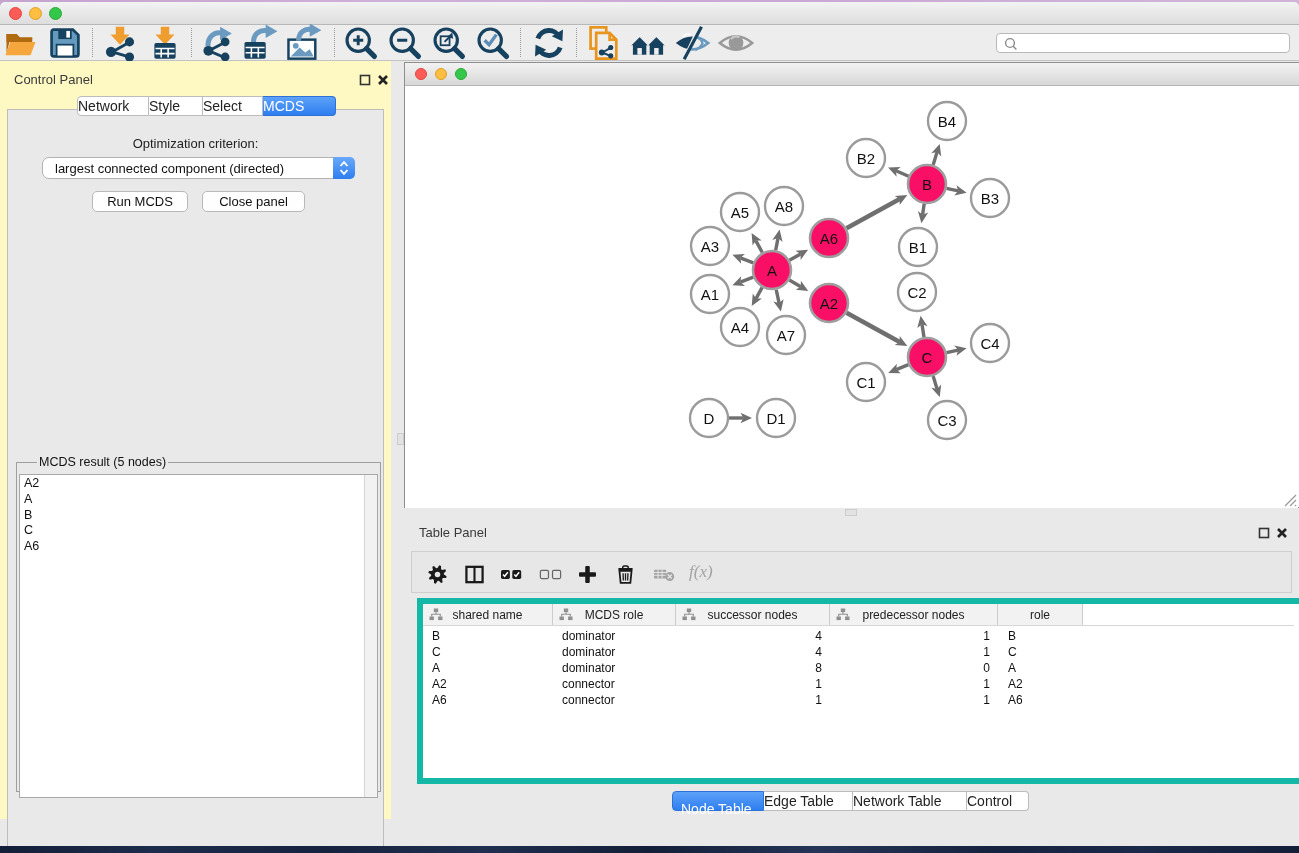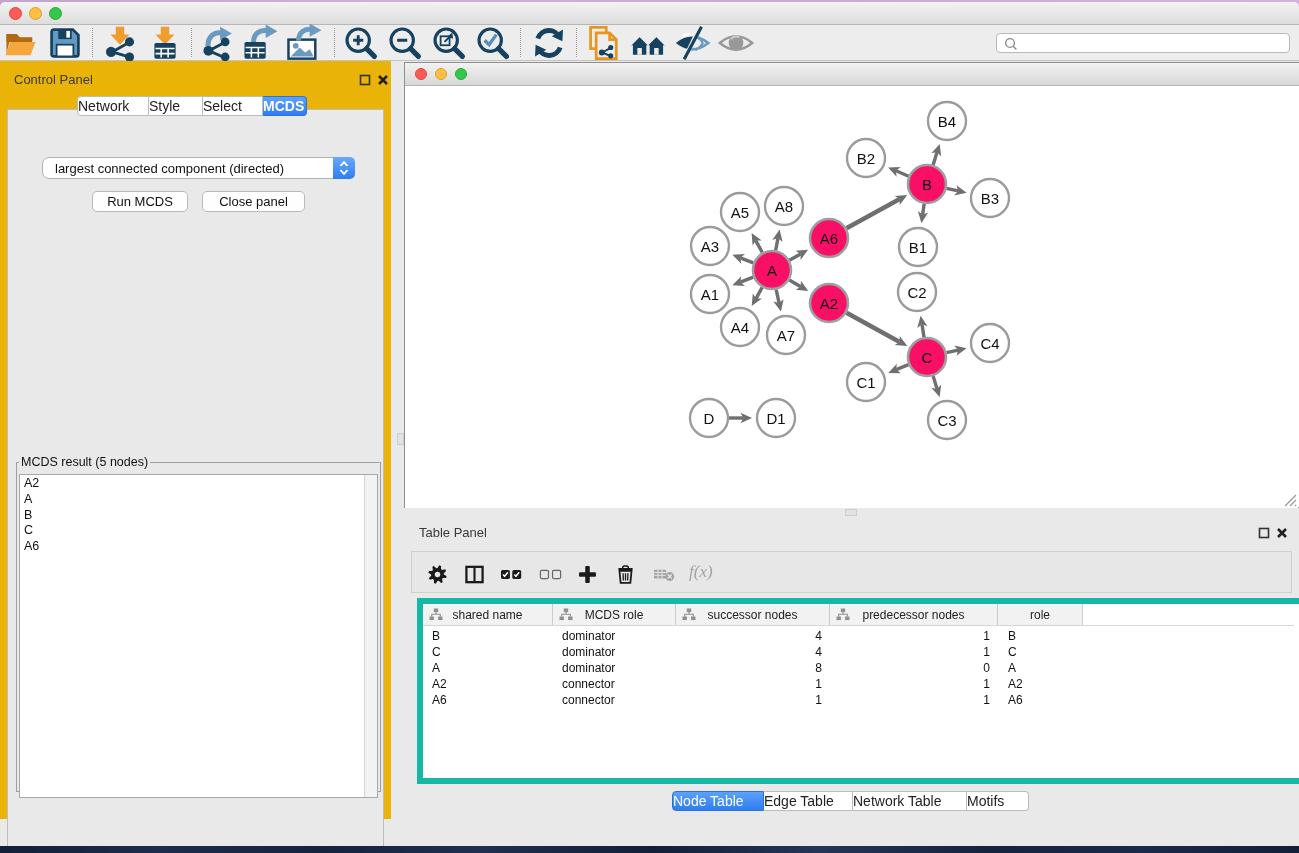--- a/index.html
+++ b/index.html
@@ -22,21 +22,21 @@
 #toolbar { position:absolute; left:0; top:23px; width:1299px; height:36px;
   background:#ededed; border-bottom:1px solid #c3c3c3; }
 .tbsep { position:absolute; top:3px; height:29px; width:0;
   border-left:1px dotted #9a9a9a; }
 .tbi { position:absolute; top:-1px; width:38px; height:38px; margin-left:-2px; }
 .tbi svg { width:38px; height:38px; }
 #searchbox { position:absolute; left:996px; top:8px; width:294px; height:20px;
   background:#fff; border:1px solid #b9b9b9; border-radius:4px; }
 #statusbar { position:absolute; left:0; top:817px; width:1299px; height:24px;
   background:#ececec; border-top:1px solid #cfcfcf; }
-#cpanel { position:absolute; left:0; top:59px; width:391px; height:758px; background:#eab308; }
+#cpanel { position:absolute; left:0; top:59px; width:391px; height:758px; background:#fef9c3; }
 .paneltitle { font-size:13px; color:#3a3a3a; }
 .tabrow { position:absolute; display:flex; height:20px; }
 .tab { height:20px; line-height:19px; font-size:14px; color:#222; text-align:left;
   background:#fff; border:1px solid #bcbcbc; border-left:none; padding:0 12px; }
 .tab.first { border-left:1px solid #bcbcbc; border-radius:4px 0 0 4px; }
 .tab.last { border-radius:0 4px 4px 0; }
 .tab.sel { background:linear-gradient(#5da2f9,#2e7ef0); color:#fff; border-color:#2e72d9; }
 #memorybtn { position:absolute; left:1209px; top:3px; width:85px; height:21px;
   background:#fdfdfd; border:1px solid #ababab; border-radius:4px;
   font-size:11px; color:#222; text-align:center; line-height:19px; }
@@ -240,35 +240,36 @@
       <rect x="1.5" y="1.5" width="9" height="9" fill="none" stroke="#333" stroke-width="1.6"></rect>
     </svg>
     <svg width="12" height="12" style="position:absolute;left:377px;top:13px" viewBox="0 0 12 12">
       <path d="M2 2 L10 10 M10 2 L2 10" stroke="#222" stroke-width="2.6"></path>
     </svg>
     <div style="position:absolute;left:7px;top:48px;width:377px;height:754px;border:1px solid #bdbdbd;border-bottom:none;background:#e9e9e9;height:755px;"></div>
     <div class="tabrow" style="left:77px;top:35px;">
       <div class="tab first" style="width:72px;padding:0;">Network</div>
       <div class="tab" style="width:54px;padding:0;">Style</div>
       <div class="tab" style="width:60px;padding:0;">Select</div>
-      <div class="tab last sel" style="width:44px;padding:0;font-weight:bold;">MCDS</div>
+      <div class="tab last sel" style="width:73px;padding:0;">MCDS</div>
     </div>
+    <div style="position:absolute;left:0;top:75px;width:391px;text-align:center;font-size:13px;color:#222;">Optimization criterion:</div>
     <div id="combo" style="position:absolute;left:42px;top:96px;width:313px;height:22px;background:#fff;border:1px solid #b2b2b2;border-radius:7px;">
       <div style="position:absolute;left:12px;top:3px;font-size:13px;color:#111;">largest connected component (directed)</div>
       <div style="position:absolute;right:-1px;top:-1px;width:22px;height:22px;background:linear-gradient(#6aa9fa,#2d7ef0);border-radius:0 5px 5px 0;">
         <svg width="22" height="22" viewBox="0 0 22 22">
           <path d="M7.5 9 L11 5.2 L14.5 9" fill="none" stroke="#fff" stroke-width="1.8"></path>
           <path d="M7.5 13 L11 16.8 L14.5 13" fill="none" stroke="#fff" stroke-width="1.8"></path>
         </svg>
       </div>
     </div>
     <div style="position:absolute;left:92px;top:130px;width:96px;height:21px;background:#fefefe;border:1px solid #b9b9b9;border-radius:5px;text-align:center;line-height:19px;font-size:13px;color:#111;">Run MCDS</div>
     <div style="position:absolute;left:202px;top:130px;width:103px;height:21px;background:#fefefe;border:1px solid #b9b9b9;border-radius:5px;text-align:center;line-height:19px;font-size:13px;color:#111;">Close panel</div>
     <fieldset style="position:absolute;left:16px;top:394px;width:365px;height:337px;border:1px solid #9f9f9f;border-radius:0;background:#e9e9e9;">
-      <legend style="font-size:12.5px;color:#111;padding:0 2px;margin-left:2px;">MCDS result (5 nodes)</legend>
+      <legend style="font-size:12.5px;color:#111;padding:0 2px;margin-left:20px;">MCDS result (5 nodes)</legend>
       <div style="position:absolute;left:2px;top:5px;width:359px;height:324px;background:#fff;border:1px solid #a8a8a8;">
         <div style="position:absolute;left:4px;top:1px;font-size:12.5px;color:#111;line-height:15.8px;">A2<br>A<br>B<br>C<br>A6</div>
         <div style="position:absolute;right:0;top:0;width:13px;height:322px;background:#f2f2f2;border-left:1px solid #d5d5d5;"></div>
       </div>
     </fieldset>
   </div>
   <div id="netwin">
   <div id="nettitle">
     <div class="tl" style="left:10px;top:5px;width:12px;height:12px;background:#fc5b57;border:1px solid #e2463f;"></div>
     <div class="tl" style="left:30px;top:5px;width:12px;height:12px;background:#fdbe41;border:1px solid #dfa023;"></div>
@@ -482,20 +483,20 @@
 <div class="td" style="left:253px;top:72px;width:146px;text-align:right;">1</div>
 <div class="td" style="left:407px;top:72px;width:160px;text-align:right;">1</div>
 <div class="td" style="left:585px;top:72px;">A2</div>
 <div class="td" style="left:9px;top:88px;">A6</div>
 <div class="td" style="left:139px;top:88px;">connector</div>
 <div class="td" style="left:253px;top:88px;width:146px;text-align:right;">1</div>
 <div class="td" style="left:407px;top:88px;width:160px;text-align:right;">1</div>
 <div class="td" style="left:585px;top:88px;">A6</div>
   </div>
   <div class="tabrow" style="left:280px;top:272px;">
-    <div class="tab first sel" style="width:92px;padding:0;">Node Table</div>
+    <div class="tab first sel" style="width:92px;padding:8px;">Node Table</div>
     <div class="tab" style="width:89px;padding:0;">Edge Table</div>
     <div class="tab" style="width:114px;padding:0;">Network Table</div>
-    <div class="tab last" style="width:62px;padding:0;">Motifs</div>
+    <div class="tab last" style="width:62px;padding:0;">Control</div>
   </div>
 </div>
 
 </div>
 
 </body></html>

